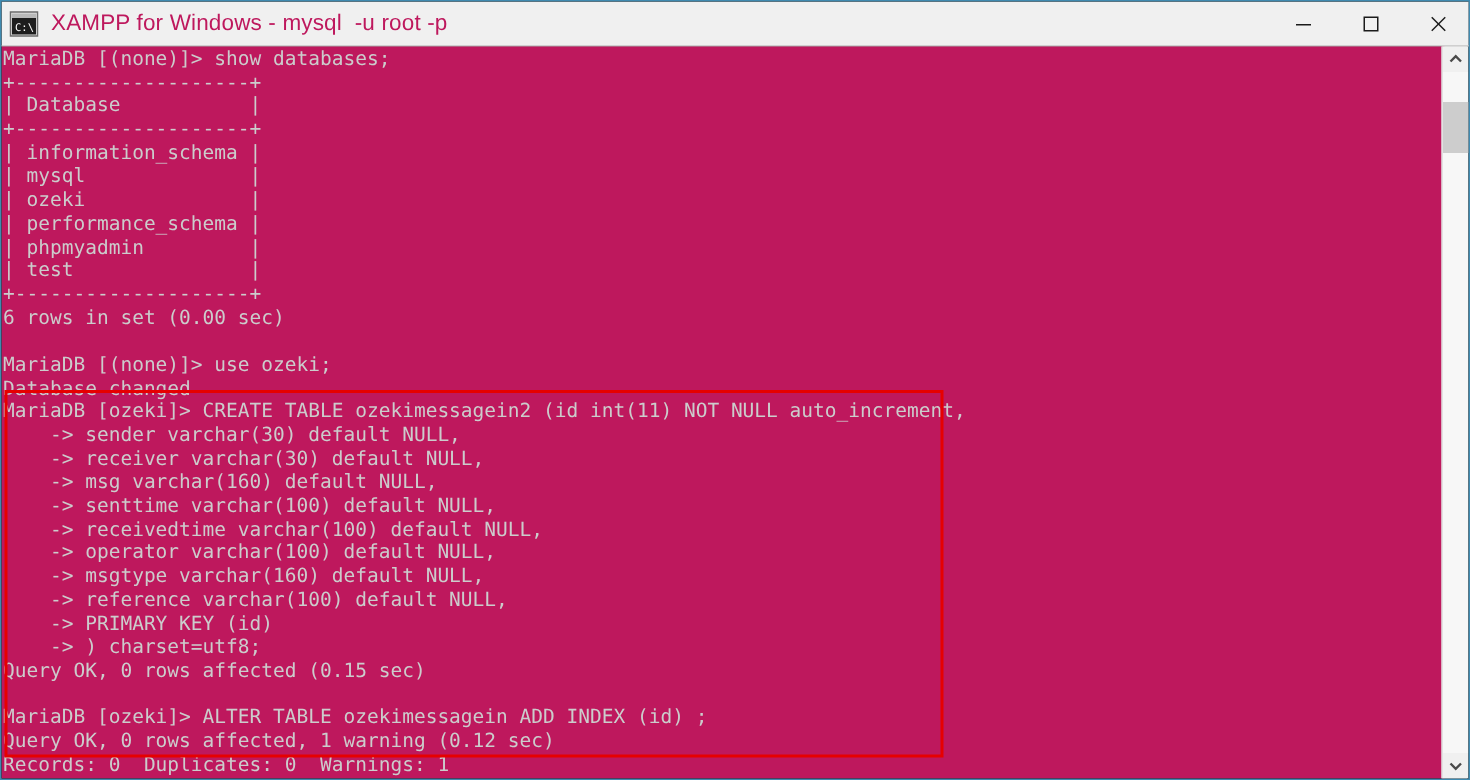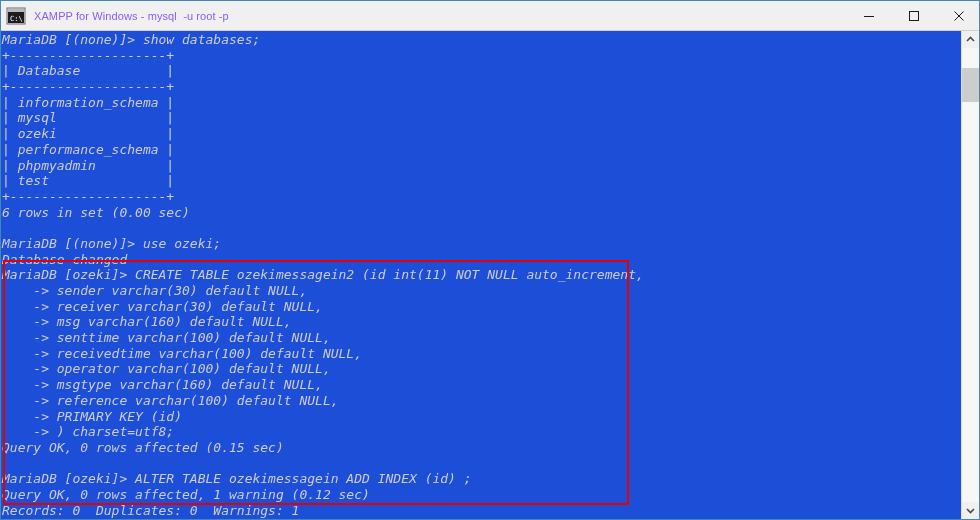--- a/index.html
+++ b/index.html
@@ -40,22 +40,22 @@
   .title-icon {
     width: 20px;
     height: 18px;
     margin-left: 5px;
     margin-right: 8px;
     flex: 0 0 auto;
     display: block;
   }
   .title-text {
     font-family: "Liberation Sans", sans-serif;
-    font-size: 11px;
-    color: #8b5cf6;
+    font-size: 15px;
+    color: #be185d;
     white-space: pre;
     letter-spacing: 0.1px;
   }
   .win-buttons {
     margin-left: auto;
     display: flex;
     height: 30px;
   }
   .win-btn {
     width: 45px;
@@ -69,25 +69,24 @@
   }
   .win-btn svg { display: block; }
 
   
   .console {
     position: absolute;
     left: 0;
     top: 30px;
     width: 962px;
     height: 488px;
-    background: #1d4ed8;
+    background: #be185d;
     overflow: hidden;
     box-sizing: border-box;
     padding: 1px 0 0 1px;
-    font-style: italic;
   }
   .term {
     font-family: "DejaVu Sans Mono", "Liberation Mono", monospace;
     font-size: 13px;
     line-height: 15.7px;
     color: #cccccc;
     white-space: pre;
     margin: 0;
     padding: 0;
     letter-spacing: 0px;

